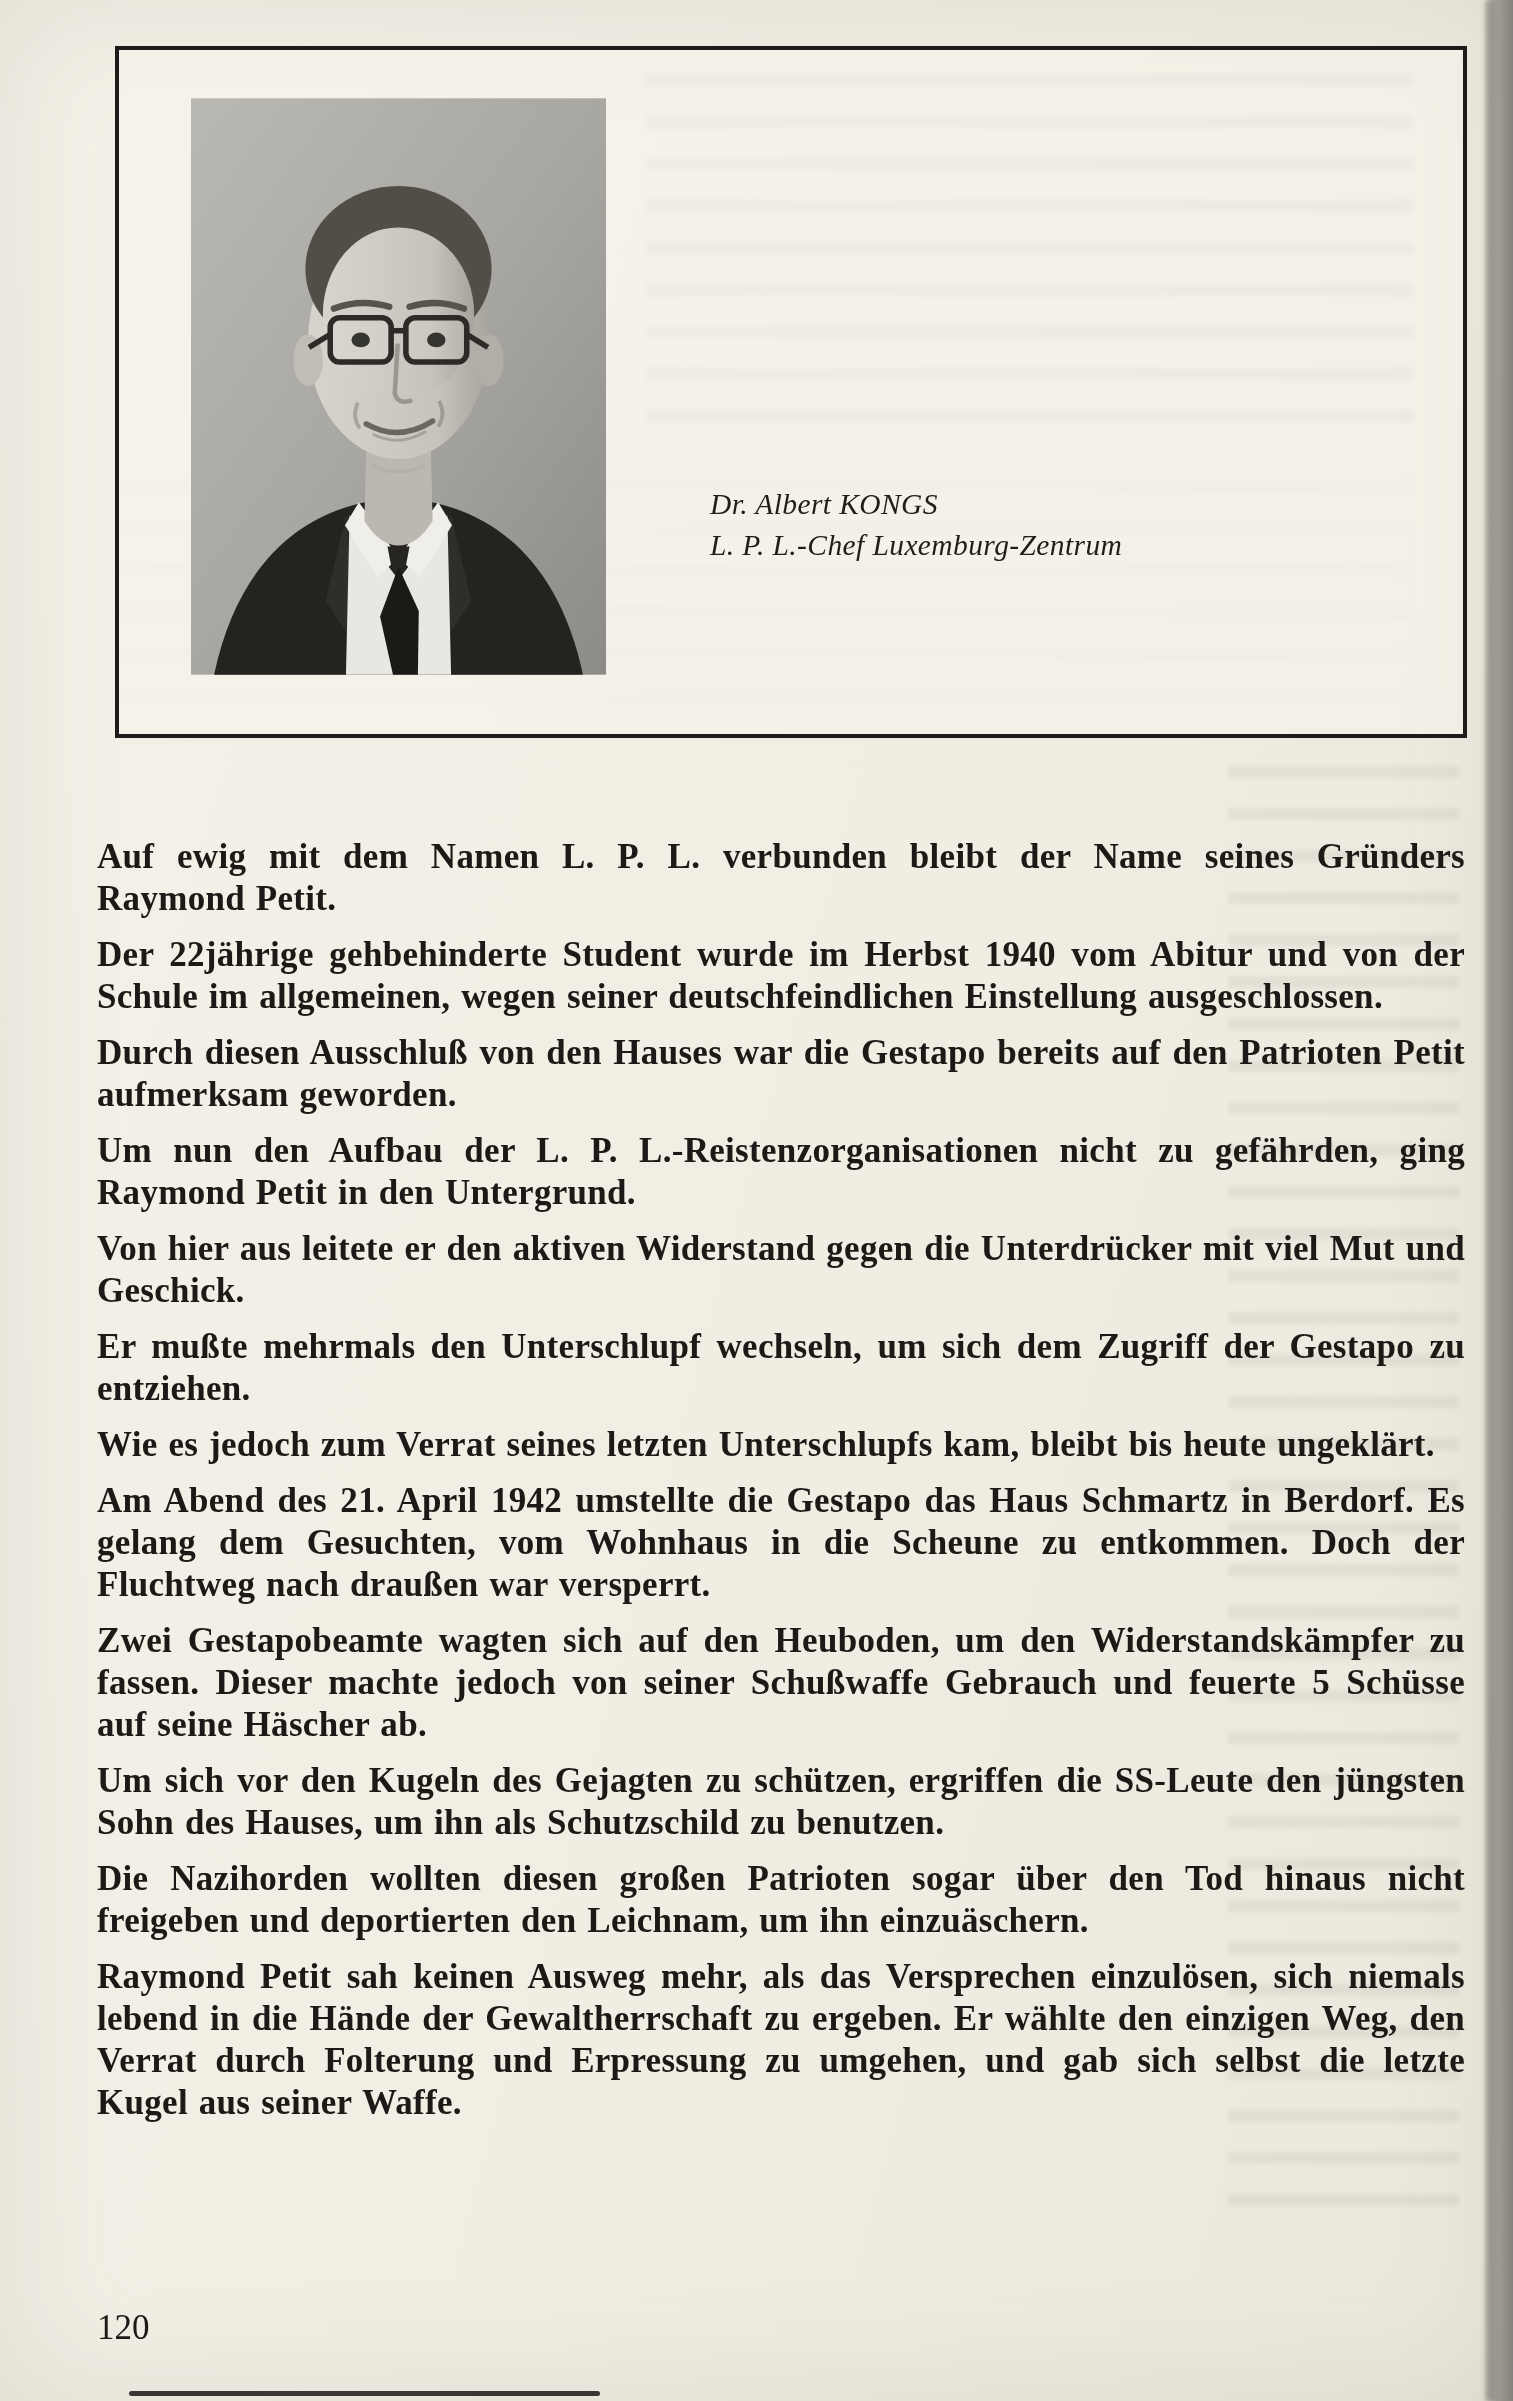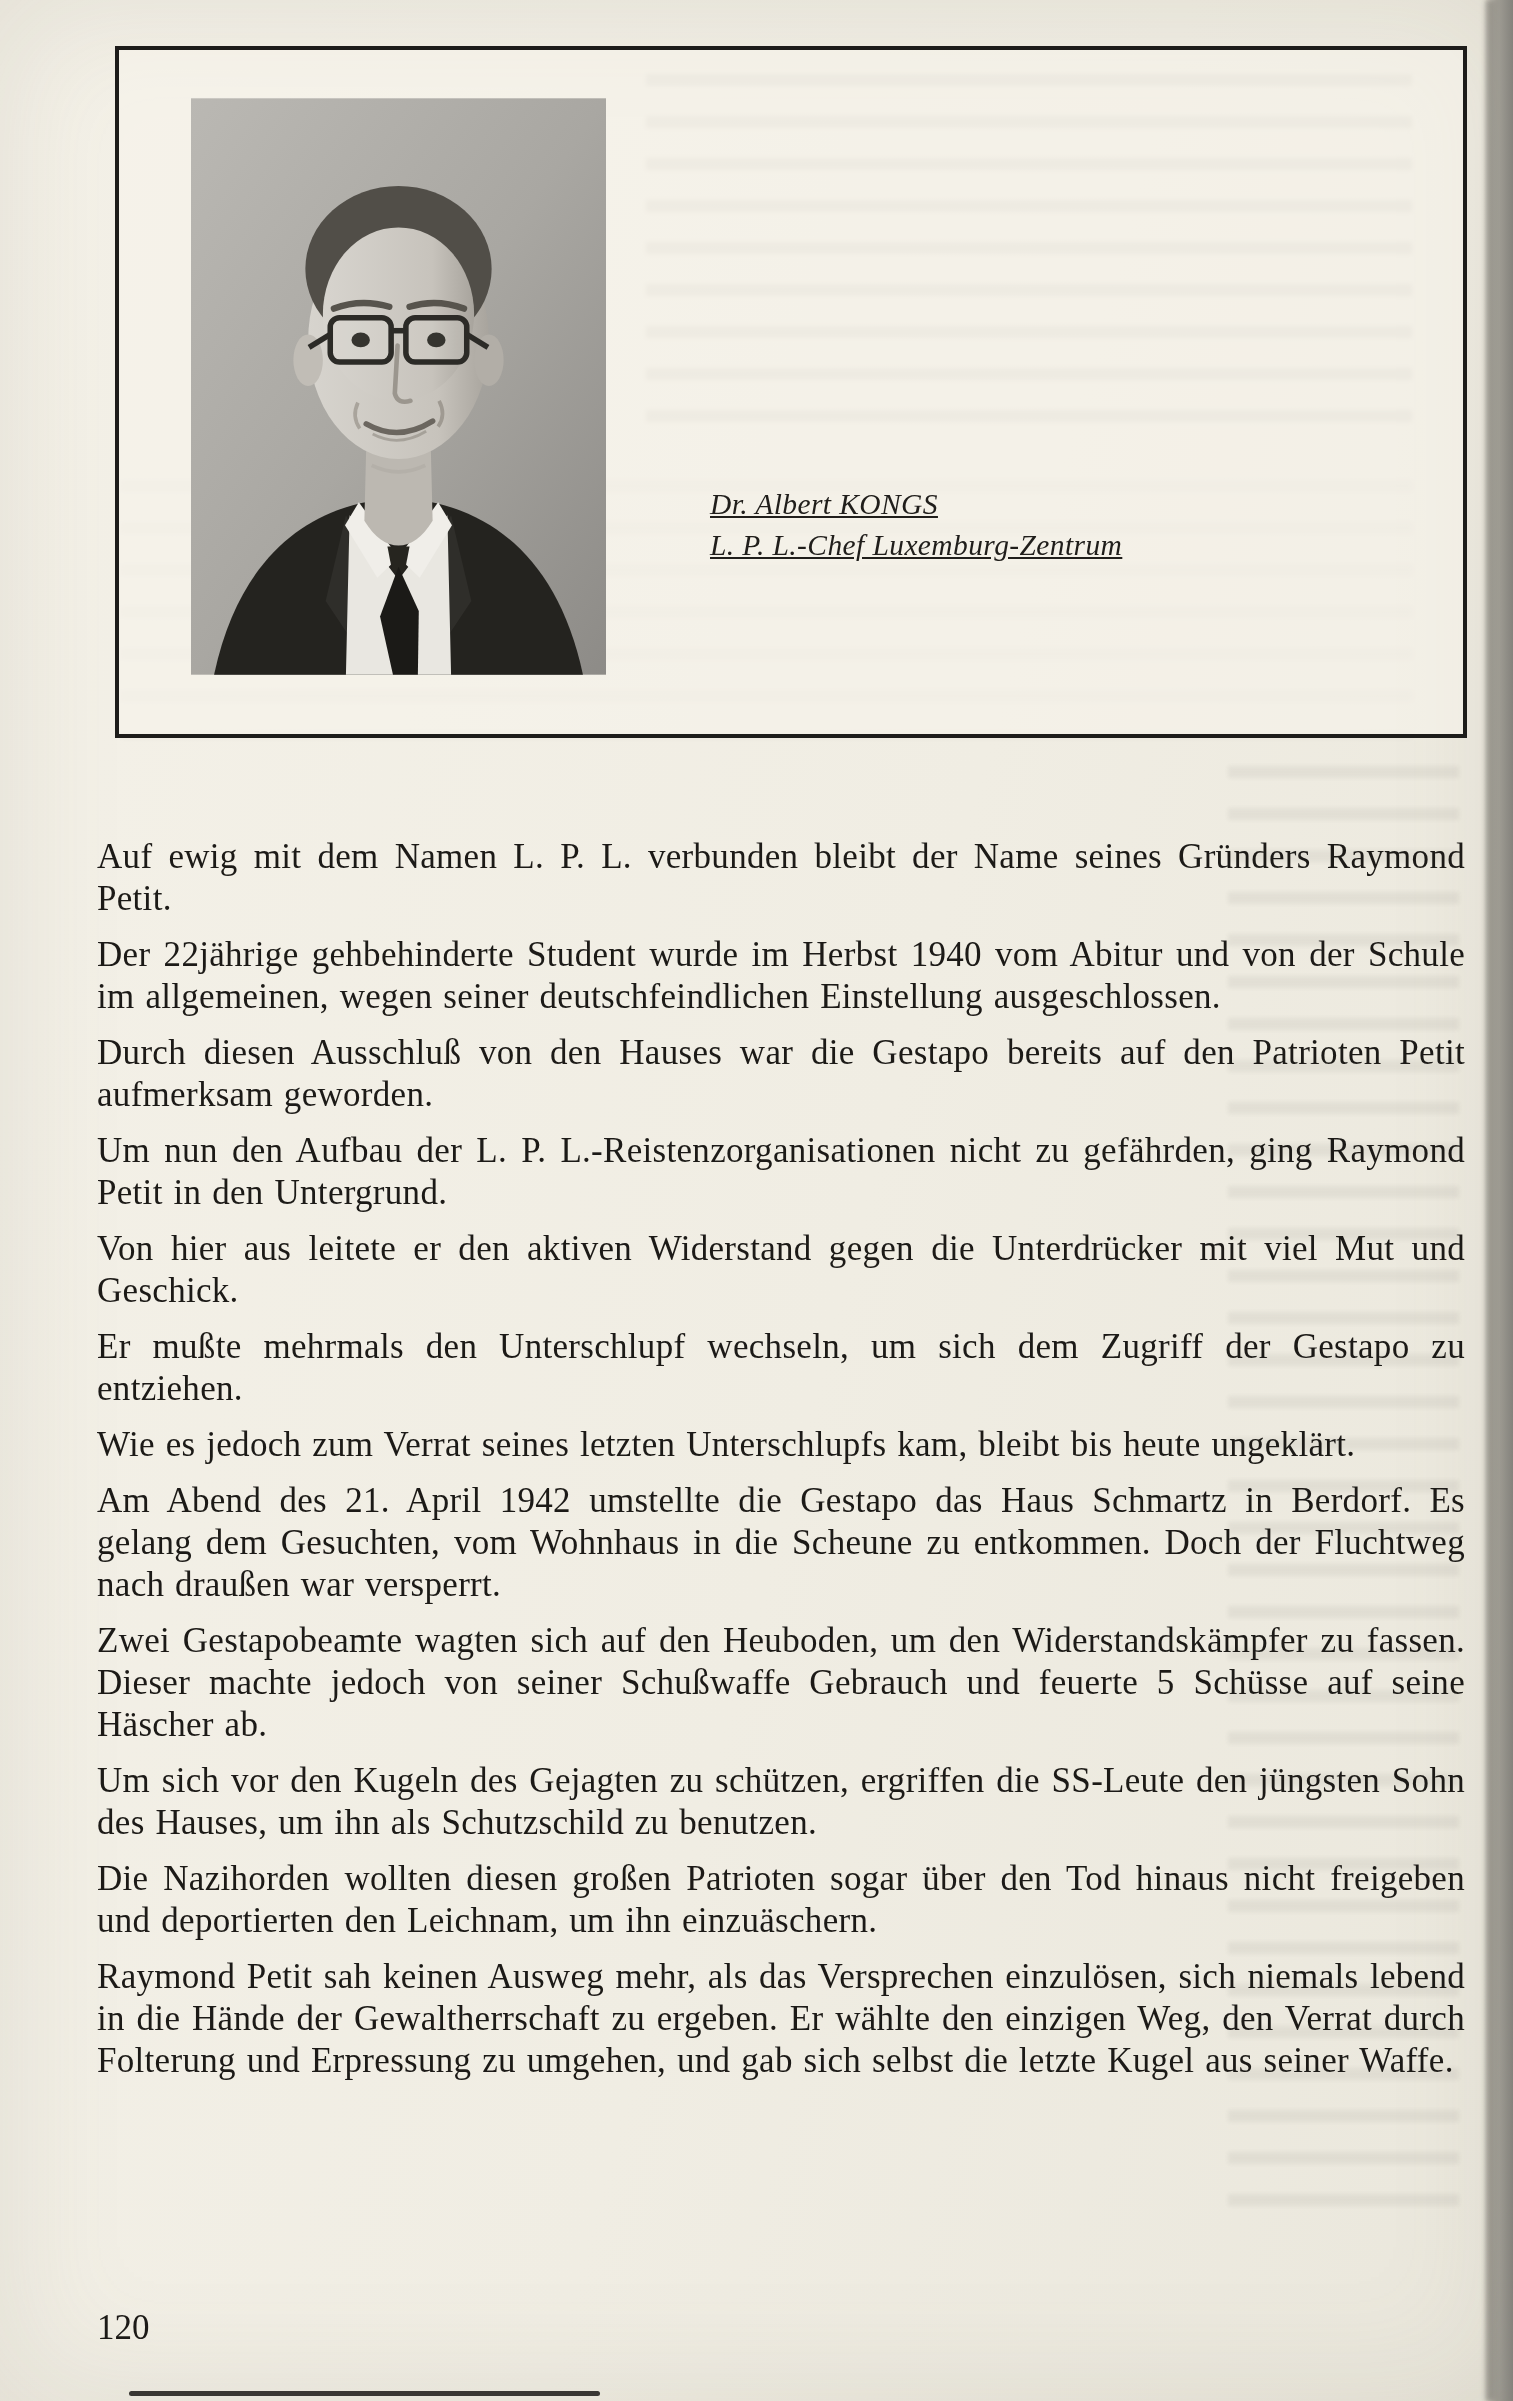--- a/index.html
+++ b/index.html
@@ -45,38 +45,37 @@
     width:415px; height:577px;
     display:block;
   }
   .caption {
     position:absolute;
     left:591px; top:434px;
     font-style:italic;
     font-size:29.5px;
     line-height:41px;
     color:#201e1b;
-    text-decoration:underline;
   }
   .cap-line { display:block; letter-spacing:0.4px; }
 
   
   .body-text {
     position:absolute;
     left:97px; top:836px;
     width:1368px;
     font-size:35px;
     line-height:42px;
     letter-spacing:0.3px;
     word-spacing:1.8px;
     color:#1c1a17;
     text-align:justify;
     hyphens:auto;
   }
-  .body-text p { margin-bottom:14px; }
+  .body-text p { margin-bottom:14px;font-weight:bold; }
 
   .page-number {
     position:absolute;
     left:97px; top:2308px;
     font-size:35px;
     color:#1c1a17;
   }
 
   
   .edge-right {

